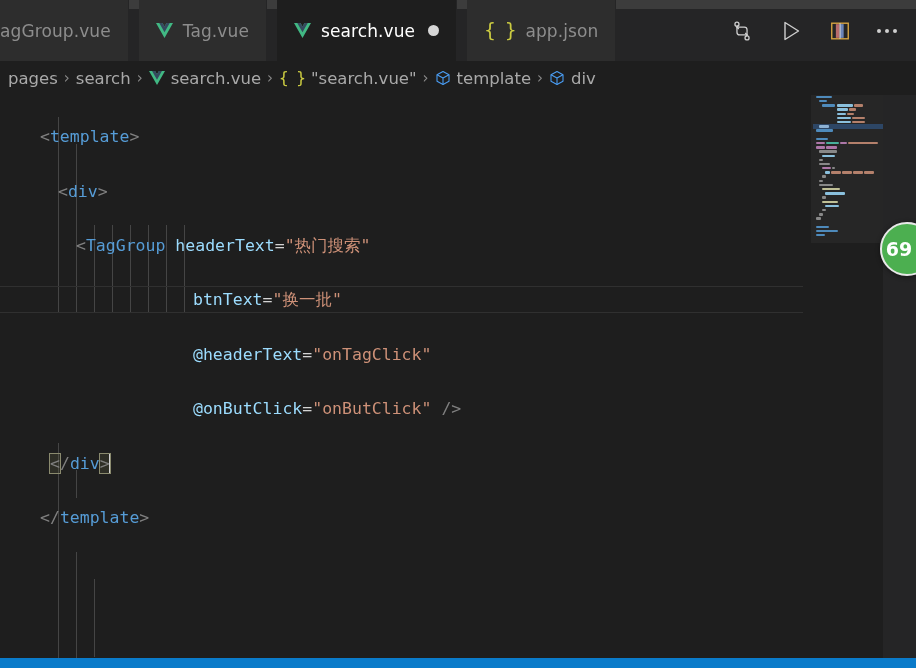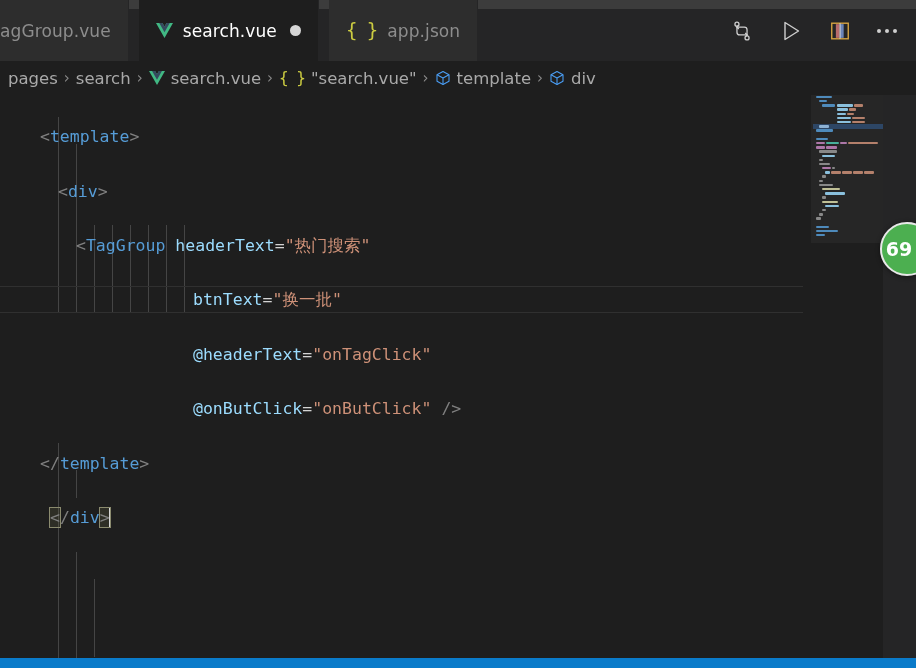--- a/index.html
+++ b/index.html
@@ -171,20 +171,27 @@
 
   <div class="tabbar">
     <div class="tabbar-strip-top"></div>
 
     <div class="tabs">
 
       <div class="tab first">
         <span class="label">agGroup.vue</span>
       </div>
 
+      <div class="tab">
+        <svg class="vue-icon" viewBox="0 0 24 21">
+          <path d="M14.9 0L12 5 9.1 0H0l12 21L24 0z" fill="#41b883"></path>
+          <path d="M14.9 0L12 5 9.1 0H4.6L12 13 19.4 0z" fill="#35495e"></path>
+        </svg>
+        <span class="label">Tag.vue</span>
+      </div>
 
       <div class="tab active">
         <svg class="vue-icon" viewBox="0 0 24 21">
           <path d="M14.9 0L12 5 9.1 0H0l12 21L24 0z" fill="#41b883"></path>
           <path d="M14.9 0L12 5 9.1 0H4.6L12 13 19.4 0z" fill="#35495e"></path>
         </svg>
         <span class="label">search.vue</span>
         <span class="dirty-dot"></span>
       </div>
 
@@ -291,22 +298,22 @@
 
     <div class="curline" style="top:191px;"></div>
 
     <div class="code">
 <div class="line"><span style="display:inline-block;width:40px;"></span><span class="t-punc">&lt;</span><span class="t-tag">template</span><span class="t-punc">&gt;</span></div>
 <div class="line"><span style="display:inline-block;width:58px;"></span><span class="t-punc">&lt;</span><span class="t-tag">div</span><span class="t-punc">&gt;</span></div>
 <div class="line"><span style="display:inline-block;width:76px;"></span><span class="t-punc">&lt;</span><span class="t-tag">TagGroup</span> <span class="t-attr">headerText</span><span class="t-plain">=</span><span class="t-str">"热门搜索"</span></div>
 <div class="line"><span style="display:inline-block;width:193px;"></span><span class="t-attr">btnText</span><span class="t-plain">=</span><span class="t-str">"换一批"</span></div>
 <div class="line"><span style="display:inline-block;width:193px;"></span><span class="t-attr">@headerText</span><span class="t-plain">=</span><span class="t-str">"onTagClick"</span></div>
 <div class="line"><span style="display:inline-block;width:193px;"></span><span class="t-attr">@onButClick</span><span class="t-plain">=</span><span class="t-str">"onButClick"</span> <span class="t-slash">/&gt;</span></div>
+<div class="line"><span style="display:inline-block;width:50px;"></span><span class="brk t-punc">&lt;</span><span class="t-punc">/</span><span class="t-tag">div</span><span class="brk t-punc">&gt;</span><span class="cursor"></span></div>
 <div class="line"><span style="display:inline-block;width:40px;"></span><span class="t-punc">&lt;/</span><span class="t-tag">template</span><span class="t-punc">&gt;</span></div>
-<div class="line"><span style="display:inline-block;width:50px;"></span><span class="brk t-punc">&lt;</span><span class="t-punc">/</span><span class="t-tag">div</span><span class="brk t-punc">&gt;</span><span class="cursor"></span></div>
 <div class="line">&nbsp;</div>
 
 
 
 
 
 
 
 
 

